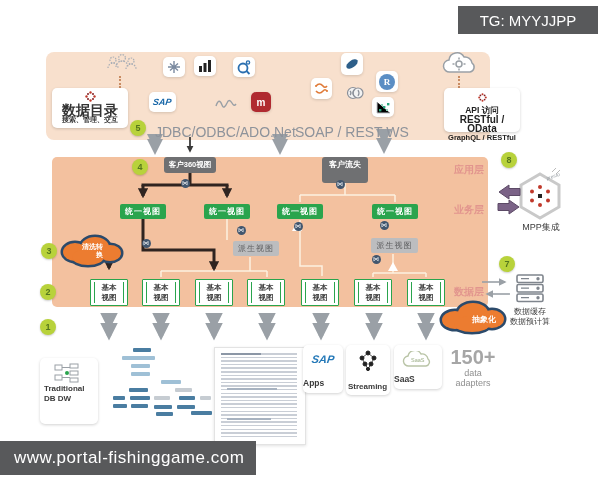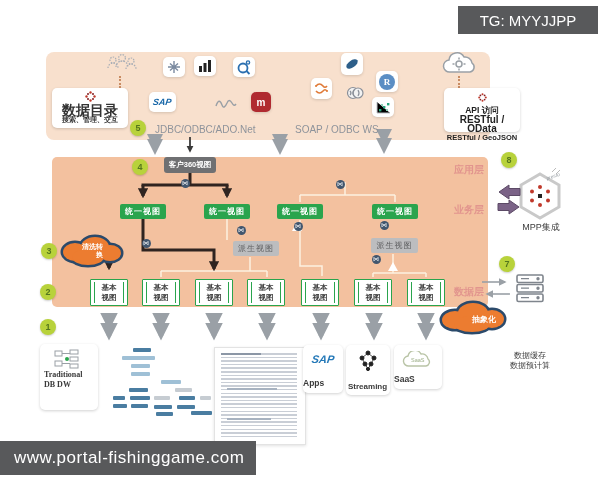--- a/index.html
+++ b/index.html
@@ -4,21 +4,21 @@
 <style>
   html,body{margin:0;padding:0;}
   #canvas{position:relative;width:600px;height:480px;background:#ffffff;overflow:hidden;
           font-family:"Liberation Sans","DejaVu Sans",sans-serif;}
   .abs{position:absolute;}
   .panel-top{background:#f8e0cd;border-radius:8px;}
   .panel-main{background:#f3c19f;border-radius:5px;}
   .card{background:#fff;border-radius:5px;box-shadow:0 1px 3px rgba(0,0,0,.18);}
   .tile{background:#fff;border-radius:5px;box-shadow:0 1px 3px rgba(0,0,0,.15);
         display:flex;align-items:center;justify-content:center;}
-  .caption{color:#8e939b;font-size:10px;white-space:nowrap;}
+  .caption{color:#8e939b;font-size:14px;white-space:nowrap;}
   .nodegray{background:#6f7072;color:#fff;border-radius:3px;text-align:center;
             font-weight:bold;}
   .nodegreen{background:#2aa44d;color:#fff;border-radius:2px;text-align:center;
              font-size:8px;font-weight:bold;line-height:15px;letter-spacing:1px;}
   .nodederived{background:#bcbdbf;color:#5f6062;border-radius:2px;text-align:center;
                font-size:8px;line-height:15px;letter-spacing:1px;}
   .nodebase{background:#fff;border:1.5px solid #2aa44d;border-radius:1px;text-align:center;
             color:#3f3f3f;font-size:7.5px;font-weight:bold;line-height:10px;padding-top:3px;
             box-sizing:border-box;}
   .nodebase::before,.nodebase::after{content:"";position:absolute;top:2px;bottom:2px;width:1px;background:#2aa44d;}
@@ -262,47 +262,48 @@
           <rect x="3" y="8" width="2.4" height="2.4"></rect>
           <rect x="7" y="5" width="2.4" height="2.4"></rect>
           <rect x="11" y="2" width="2.4" height="2.4"></rect>
         </g>
         <g fill="#8fd0b8">
           <rect x="5" y="3" width="2" height="2"></rect>
           <rect x="10" y="8" width="2" height="2"></rect>
         </g>
       </svg>
   </div>
-  <div class="abs caption" style="left:295px;top:124px;width:80px;">SOAP / ODBC WS</div>
+  <div class="abs caption" style="left:295px;top:124px;width:80px;">SOAP / REST WS</div>
 
   <div class="abs card" style="left:444px;top:88px;width:76px;height:44px;text-align:center;">
     <svg width="9" height="9" style="margin-top:2px;">
       <g fill="#c0392b">
           <circle cx="4.5" cy="1.2" r="1"></circle>
           <circle cx="7.8" cy="4.5" r="1"></circle>
           <circle cx="4.5" cy="7.8" r="1"></circle>
           <circle cx="1.2" cy="4.5" r="1"></circle>
         </g>
       <g fill="#7e1f23">
           <circle cx="2.4" cy="2.4" r="0.9"></circle>
           <circle cx="6.6" cy="2.4" r="0.9"></circle>
           <circle cx="6.6" cy="6.6" r="0.9"></circle>
           <circle cx="2.4" cy="6.6" r="0.9"></circle>
         </g>
     </svg>
     <div style="font-size:8.5px;font-weight:bold;color:#222;line-height:9px;">API 访问</div>
     <div style="font-size:10px;font-weight:bold;color:#222;line-height:9px;">RESTful / OData</div>
-    <div style="font-size:7.5px;font-weight:bold;color:#222;line-height:9px;">RESTful / GeoJSON</div>
+    <div style="font-size:7.5px;font-weight:bold;color:#222;line-height:9px;">GraphQL / RESTful</div>
   </div>
 
   <div class="abs layerlabel" style="left:436px;top:163px;">应用层</div>
   <div class="abs layerlabel" style="left:436px;top:203px;">业务层</div>
   <div class="abs layerlabel" style="left:436px;top:285px;">数据层</div>
 
   <div class="abs nodegray" style="left:164px;top:157px;width:52px;height:16px;font-size:7.5px;line-height:16px;">客户360视图</div>
+  <div class="abs nodegray" style="left:322px;top:157px;width:46px;height:26px;font-size:8px;line-height:11px;padding-top:2px;box-sizing:border-box;">客户流失</div>
 
   <div class="abs nodegreen" style="left:120px;top:204px;width:46px;height:15px;">统一视图</div>
   <div class="abs nodegreen" style="left:204px;top:204px;width:46px;height:15px;">统一视图</div>
   <div class="abs nodegreen" style="left:277px;top:204px;width:46px;height:15px;">统一视图</div>
   <div class="abs nodegreen" style="left:372px;top:204px;width:46px;height:15px;">统一视图</div>
 
   <div class="abs nodederived" style="left:233px;top:241px;width:46px;height:15px;">派生视图</div>
   <div class="abs nodederived" style="left:371px;top:238px;width:47px;height:15px;">派生视图</div>
 
   <div class="abs nodebase" style="left:90px;top:279px;width:38px;height:27px;"><span>基本</span><br><span>视图</span></div>
@@ -328,26 +329,26 @@
   <div class="abs step" style="left:40px;top:284px;">2</div>
   <div class="abs step" style="left:41px;top:243px;">3</div>
   <div class="abs step" style="left:132px;top:159px;">4</div>
   <div class="abs step" style="left:130px;top:120px;">5</div>
   <div class="abs step" style="left:62px;top:360px;">6</div>
   <div class="abs step" style="left:499px;top:256px;">7</div>
   <div class="abs step" style="left:501px;top:152px;">8</div>
 
   <div class="abs" style="left:546px;top:173px;font-size:5px;color:#9aa0a6;font-style:italic;transform:rotate(-18deg);">presto</div>
   <div class="abs" style="left:514px;top:221px;width:54px;text-align:center;font-size:9px;color:#3c3c3c;">MPP集成</div>
-  <div class="abs" style="left:500px;top:307px;width:60px;text-align:center;font-size:8px;color:#3c3c3c;line-height:10px;margin-top:44px;">
+  <div class="abs" style="left:500px;top:307px;width:60px;text-align:center;font-size:8px;color:#3c3c3c;line-height:10px;">
     <span style="display:block;">数据缓存</span>
     <span style="display:block;">数据预计算</span>
   </div>
 
-  <div class="abs card" style="left:40px;top:344px;width:58px;height:66px;font-family:Liberation Serif, serif;">
+  <div class="abs card" style="left:40px;top:358px;width:58px;height:66px;">
     <svg class="abs" style="left:14px;top:5px;" width="30" height="20">
       <g stroke="#9aa0a6" stroke-width="1" fill="#fff">
         <rect x="1" y="2" width="7" height="5"></rect>
           <rect x="1" y="12" width="7" height="5"></rect>
         <rect x="16" y="1" width="8" height="4"></rect>
           <rect x="16" y="8" width="8" height="4"></rect>
           <rect x="16" y="15" width="8" height="4"></rect>
         <path d="M8,4.5 H16 M8,14.5 H16" fill="none"></path>
       </g>
       <circle cx="13" cy="10" r="2" fill="#2aa44d"></circle>
@@ -404,17 +405,21 @@
   </div>
 
   <div class="abs card" style="left:394px;top:345px;width:48px;height:44px;">
     <svg class="abs" style="left:8px;top:6px;" width="32" height="18">
       <path d="M7,15 a5,5 0 0 1 -1,-10 a7,7 0 0 1 13,-2 a6,6 0 0 1 7,5 a4,4 0 0 1 -2,7 z" fill="#fff" stroke="#b9c4a6" stroke-width="1.4"></path>
       <text x="9" y="11" font-size="5.5" fill="#9cae86">SaaS</text>
     </svg>
     <div class="abs srclabel" style="left:0;bottom:5px;width:48px;font-size:8.5px;">SaaS</div>
   </div>
 
+  <div class="abs" style="left:440px;top:346px;width:66px;text-align:center;">
+    <div style="font-size:20px;color:#a6a6a6;font-weight:600;line-height:22px;">150+</div>
+    <div style="font-size:9px;color:#8f8f8f;line-height:10px;width:40px;margin:0 auto;">data adapters</div>
+  </div>
 
   <div class="abs wm" style="left:458px;top:6px;width:140px;height:28px;justify-content:center;font-size:15px;z-index:50;">TG: MYYJJPP</div>
   <div class="abs wm" style="left:0;top:441px;width:256px;height:34px;padding-left:14px;font-size:17px;letter-spacing:.5px;z-index:50;box-sizing:border-box;">www.portal-fishinggame.com</div>
 
 </div>
 
 </body></html>

